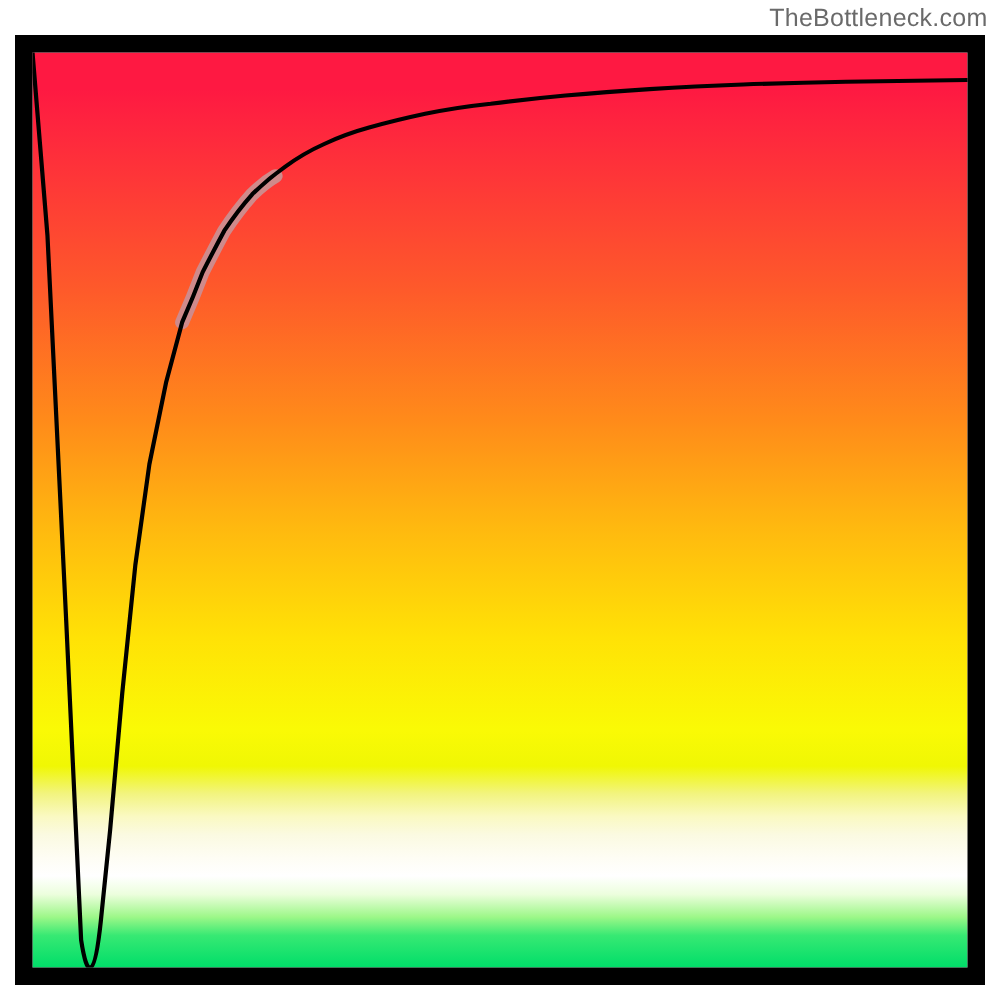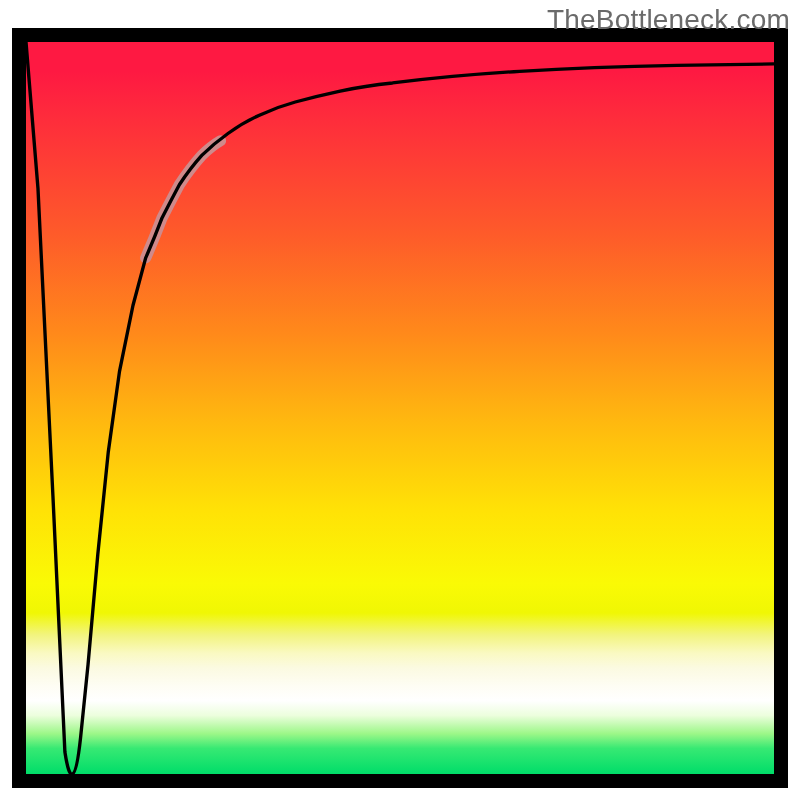--- a/index.html
+++ b/index.html
@@ -13,21 +13,21 @@
   }
   .chart-wrap {
     position: relative;
     width: 800px;
     height: 800px;
   }
   .attribution {
     position: absolute;
     top: 4px;
     right: 10px;
-    font-size: 28px;
+    font-size: 20px;
     font-weight: 400;
     color: #6a6a6a;
     letter-spacing: 0.2px;
     user-select: none;
     z-index: 5;
   }
   .frame {
     position: absolute;
     left: 12px;
     top: 28px;

